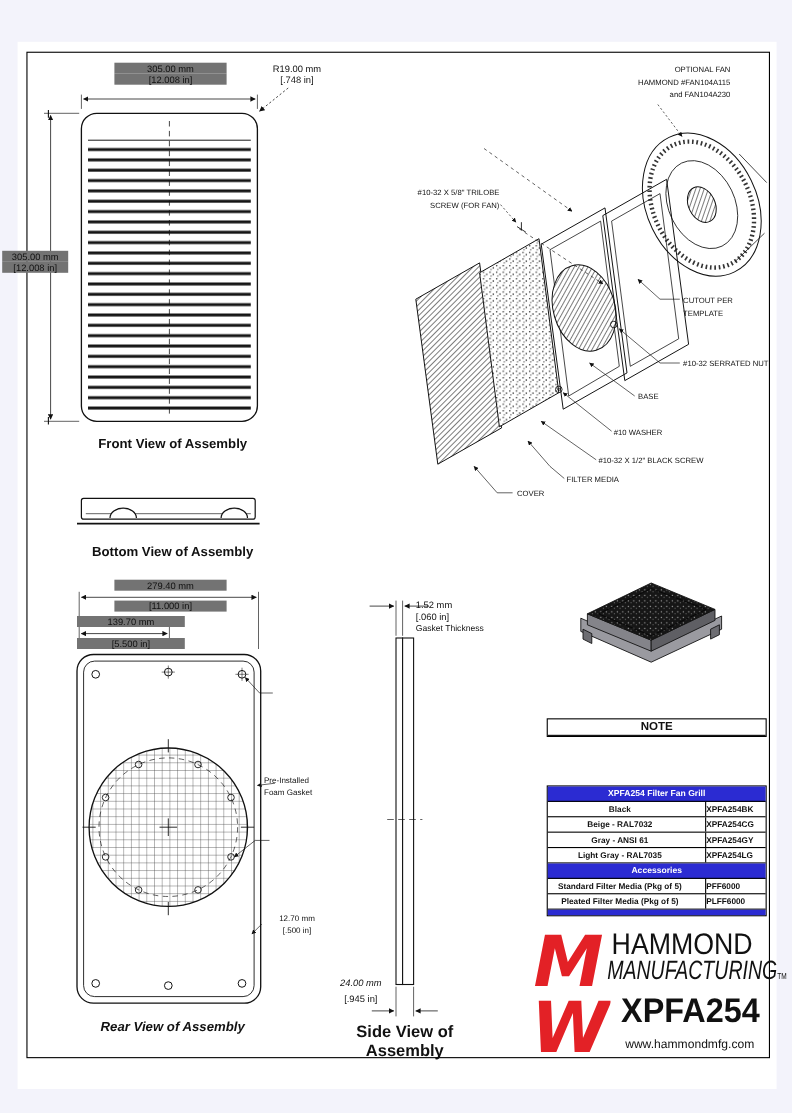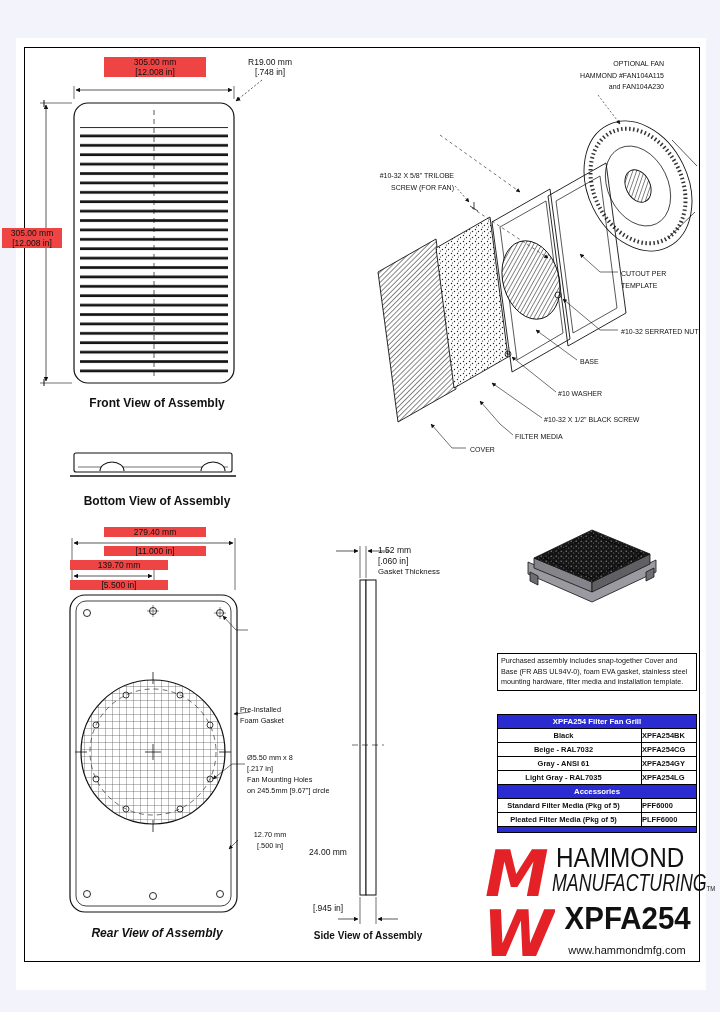--- a/index.html
+++ b/index.html
@@ -2,21 +2,21 @@
 <html><head>
 <meta charset="utf-8">
 <style>
   html,body{margin:0;padding:0;}
   .page{position:relative;width:720px;height:1012px;background:#f3f3fb;overflow:hidden;
         font-family:"Liberation Sans",sans-serif;color:#111;}
   .paper{position:absolute;left:16px;top:38px;width:690px;height:952px;background:#fff;}
   .frame{position:absolute;left:24px;top:47px;width:674px;height:913px;border:1px solid #000;}
   .art{position:absolute;left:0;top:0;}
   .txt{position:absolute;color:#111;}
-  .dim{font-size:8.5px;line-height:10px;text-align:center;background:#ef4444;padding:0 1px;}
+  .dim{font-size:8.5px;line-height:10px;text-align:center;background:#737373;padding:0 1px;}
   .dimL{font-size:8.5px;line-height:10px;text-align:left;background:transparent;}
   .callout{font-size:7.3px;line-height:11px;text-align:left;}
   .exlabel{font-size:7px;line-height:11.5px;}
   .caption{font-weight:bold;font-size:12px;text-align:center;}
   .rightal{text-align:right;}
   
   .note{position:absolute;left:497px;top:653px;width:200px;border:1px solid #000;background:#fff;box-sizing:border-box;}
   .note-title{font-weight:bold;font-size:10.5px;text-align:center;line-height:14px;border-bottom:1px solid #000;}
   .note-body{font-size:7.2px;line-height:10.6px;padding:2px 3px;text-align:left;}
   
@@ -222,58 +222,52 @@
   <div class="txt caption" style="left:82px;top:494px;width:150px;">Bottom View of Assembly</div>
 
   <div class="txt dim" style="left:104px;top:527px;width:100px;">279.40 mm</div>
   <div class="txt dim" style="left:104px;top:546px;width:100px;">[11.000 in]</div>
   <div class="txt dim" style="left:70px;top:560px;width:96px;">139.70 mm</div>
   <div class="txt dim" style="left:70px;top:580px;width:96px;">[5.500 in]</div>
   <div class="txt callout" style="left:240px;top:704px;width:90px;">
     <div>Pre-Installed</div>
     <div>Foam Gasket</div>
   </div>
-  <div class="txt callout" style="left:247px;top:752px;width:105px;">
-    <div>Ø5.50 mm x 8</div>
-    <div>[.217 in]</div>
-    <div>Fan Mounting Holes</div>
-    <div>on 245.5mm [9.67"] circle</div>
-  </div>
   <div class="txt callout" style="left:240px;top:829px;width:60px;text-align:center;">
     <div>12.70 mm</div>
     <div>[.500 in]</div>
   </div>
   <div class="txt caption" style="left:87px;top:926px;width:140px;font-style:italic;">Rear View of Assembly</div>
 
   <div class="txt dimL" style="left:378px;top:545px;width:60px;">1.52 mm</div>
   <div class="txt dimL" style="left:378px;top:556px;width:60px;">[.060 in]</div>
   <div class="txt dimL" style="left:378px;top:567px;width:80px;font-size:7.8px;">Gasket Thickness</div>
-  <div class="txt dim" style="left:300px;top:847px;width:54px;background:transparent;">24.00 mm</div>
+  <div class="txt dim" style="left:300px;top:888px;width:54px;background:transparent;font-style:italic;">24.00 mm</div>
   <div class="txt dim" style="left:300px;top:903px;width:54px;background:transparent;">[.945 in]</div>
-  <div class="txt caption" style="left:308px;top:930px;width:120px;font-size:10px;">Side View of Assembly</div>
+  <div class="txt caption" style="left:308px;top:930px;width:120px;font-size:15px;">Side View of Assembly</div>
 
   <div class="txt exlabel rightal" style="left:540px;top:58px;width:124px;">
     <div>OPTIONAL FAN</div>
     <div>HAMMOND #FAN104A115</div>
     <div>and FAN104A230</div>
   </div>
   <div class="txt exlabel rightal" style="left:362px;top:170px;width:92px;">
     <div>#10-32 X 5/8" TRILOBE</div>
     <div>SCREW (FOR FAN)</div>
   </div>
   <div class="txt exlabel" style="left:621px;top:268px;width:80px;">CUTOUT PER TEMPLATE</div>
   <div class="txt exlabel" style="left:621px;top:326px;width:80px;">#10-32 SERRATED NUT</div>
   <div class="txt exlabel" style="left:580px;top:356px;width:40px;">BASE</div>
   <div class="txt exlabel" style="left:558px;top:388px;width:60px;">#10 WASHER</div>
   <div class="txt exlabel" style="left:544px;top:414px;width:110px;">#10-32 X 1/2" BLACK SCREW</div>
   <div class="txt exlabel" style="left:515px;top:431px;width:60px;">FILTER MEDIA</div>
   <div class="txt exlabel" style="left:470px;top:444px;width:40px;">COVER</div>
 
   <div class="note">
-    <div class="note-body">Purchased assembly includes snap-together Cover and Base (FR ABS UL94V-0), foam EVA gasket, stainless steel mounting hardware, filter media and installation template.</div>
+    <div class="note-title">NOTE</div>
   </div>
 
   <div class="ptable">
     <div class="band">XPFA254 Filter Fan Grill</div>
     <div class="prow">
       <div class="pl">Black</div>
       <div class="pr">XPFA254BK</div>
     </div>
     <div class="prow">
       <div class="pl">Beige - RAL7032</div>

